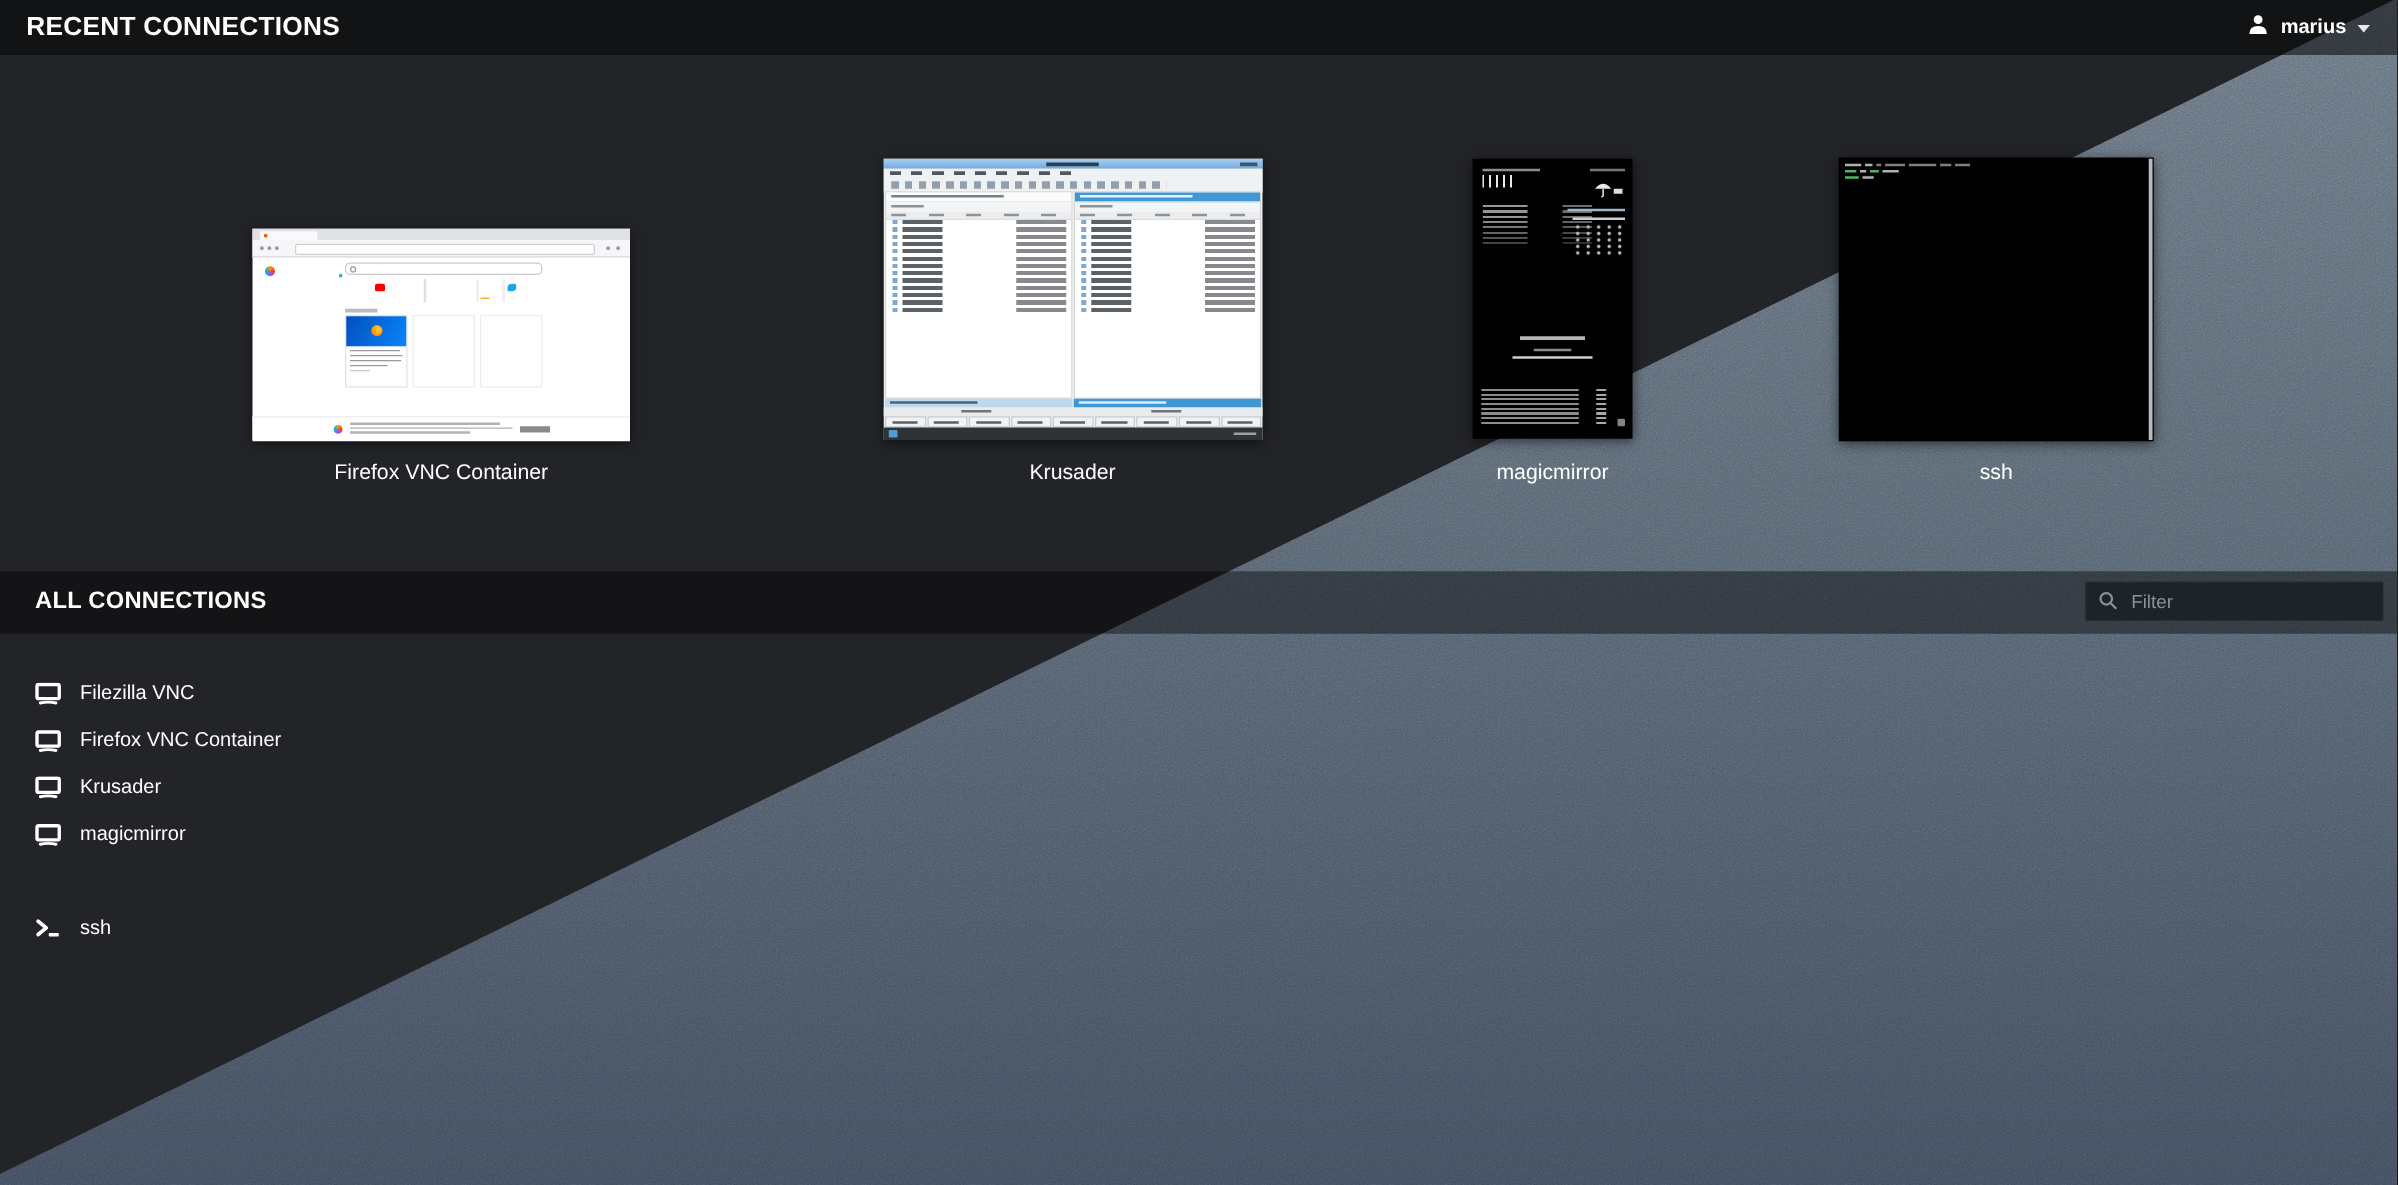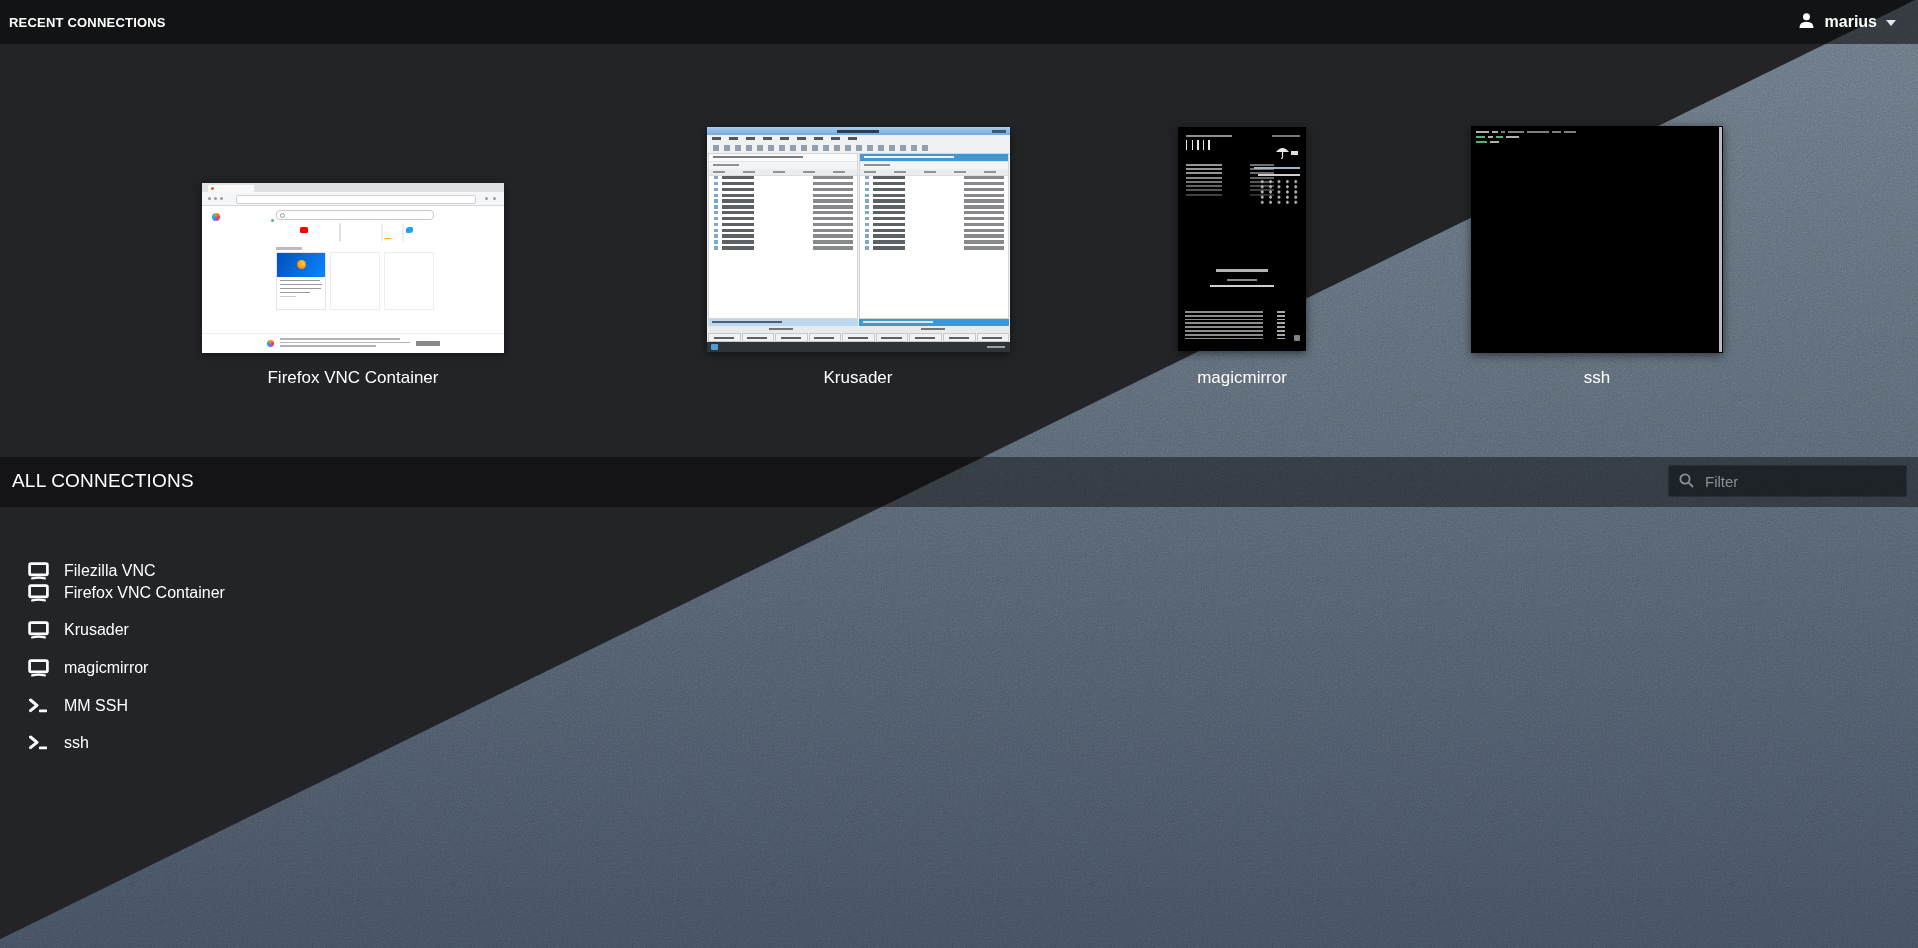--- a/index.html
+++ b/index.html
@@ -6,28 +6,28 @@
   .screen{position:relative;width:1918px;height:948px;overflow:hidden;
           font-family:"Liberation Sans",sans-serif;background:#232427;}
   
   .bg-light{position:absolute;inset:0;
     background:linear-gradient(180deg,#67737f 0%,#57636f 45%,#414c5c 100%);
     clip-path:polygon(1915px 0,1918px 0,1918px 948px,-18px 948px);}
   .bg-light svg{position:absolute;inset:0;width:100%;height:100%;opacity:.5;mix-blend-mode:overlay;}
   
   .topbar{position:absolute;left:0;top:0;right:0;height:44px;background:rgba(5,5,6,.55);
           display:flex;align-items:center;justify-content:space-between;z-index:30;}
-  .topbar .title{color:#fff;font-size:13px;font-weight:bold;margin-left:9px;letter-spacing:.2px;}
+  .topbar .title{color:#fff;font-size:21px;font-weight:bold;margin-left:21px;letter-spacing:.2px;}
   .usermenu{display:flex;align-items:center;gap:9px;margin-right:22px;cursor:pointer;color:#fff;}
   .usermenu .uname{font-size:16px;font-weight:bold;}
   .caret{width:0;height:0;border-left:5px solid transparent;border-right:5px solid transparent;
          border-top:6px solid #e8e8e8;margin-top:2px;}
   
   .allbar{position:absolute;left:0;top:457px;right:0;height:50px;background:rgba(0,0,0,.42);z-index:20;}
-  .allbar .title{color:#fff;font-size:19px;font-weight:normal;position:absolute;left:12px;top:13px;letter-spacing:.2px;}
+  .allbar .title{color:#fff;font-size:19px;font-weight:bold;position:absolute;left:28px;top:13px;letter-spacing:.2px;}
   .filterwrap{position:absolute;right:11px;top:8px;width:239px;height:32px;}
   .filterwrap input{width:100%;height:100%;box-sizing:border-box;background:rgba(10,12,14,.55);
      border:1px solid rgba(255,255,255,.05);border-radius:2px;color:#eee;font-size:15px;
      padding:0 8px 0 36px;outline:none;font-family:"Liberation Sans",sans-serif;}
   .filterwrap input::placeholder{color:#8b9196;}
   .filterwrap .mag{position:absolute;left:10px;top:7px;pointer-events:none;}
   
   .caption{position:absolute;top:368px;width:320px;text-align:center;color:#fff;font-size:17px;z-index:15;}
   .thumb{position:absolute;z-index:10;box-shadow:0 2px 9px rgba(0,0,0,.55);cursor:pointer;}
   .bar{position:absolute;}
@@ -317,21 +317,21 @@
       <input type="text" placeholder="Filter" style="">
       <span class="mag">
         <svg width="17" height="17" viewBox="0 0 17 17" fill="none" stroke="#8b9196" stroke-width="1.8">
           <circle cx="7" cy="7" r="4.6"></circle>
             <line x1="10.6" y1="10.6" x2="15" y2="15"></line>
         </svg>
       </span>
     </div>
   </div>
 
-  <div class="conn-item" style="top:552px;">
+  <div class="conn-item" style="top:536px;">
     <span class="cicon">
       <svg width="21" height="18" viewBox="0 0 21 18">
           <rect x="1.6" y="1.6" width="17.8" height="11.3" rx="1.4" fill="none" stroke="#fff" stroke-width="2.7"></rect>
           <path d="M4.2 16.4 Q10.5 15 16.8 16.4" stroke="#fff" stroke-width="2.3" fill="none" stroke-linecap="round"></path>
         </svg>
     </span>
     <span class="clabel">Filezilla VNC</span>
   </div>
   <div class="conn-item" style="top:574px;">
     <span class="cicon">
@@ -353,32 +353,23 @@
   </div>
   <div class="conn-item" style="top:649px;">
     <span class="cicon">
       <svg width="21" height="18" viewBox="0 0 21 18">
           <rect x="1.6" y="1.6" width="17.8" height="11.3" rx="1.4" fill="none" stroke="#fff" stroke-width="2.7"></rect>
           <path d="M4.2 16.4 Q10.5 15 16.8 16.4" stroke="#fff" stroke-width="2.3" fill="none" stroke-linecap="round"></path>
         </svg>
     </span>
     <span class="clabel">magicmirror</span>
   </div>
-  <div class="conn-item" style="top:687px;">
+  <div class="conn-item" style="top:724px;">
     <span class="cicon">
       <svg width="21" height="16" viewBox="0 0 21 16">
           <path d="M2.5 2 L9 7.3 L2.5 12.6" stroke="#fff" stroke-width="3" fill="none" stroke-linecap="round" stroke-linejoin="round"></path>
           <rect x="11" y="11.4" width="8" height="2.8" rx="0.6" fill="#fff"></rect>
         </svg>
     </span>
-    <span class="clabel">MM SSH</span>
-  </div>
-  <div class="conn-item" style="top:724px;">
-    <span class="cicon">
-      <svg width="21" height="16" viewBox="0 0 21 16">
-          <path d="M2.5 2 L9 7.3 L2.5 12.6" stroke="#fff" stroke-width="3" fill="none" stroke-linecap="round" stroke-linejoin="round"></path>
-          <rect x="11" y="11.4" width="8" height="2.8" rx="0.6" fill="#fff"></rect>
-        </svg>
-    </span>
     <span class="clabel">ssh</span>
   </div>
 
 </div>
 
 </body></html>

